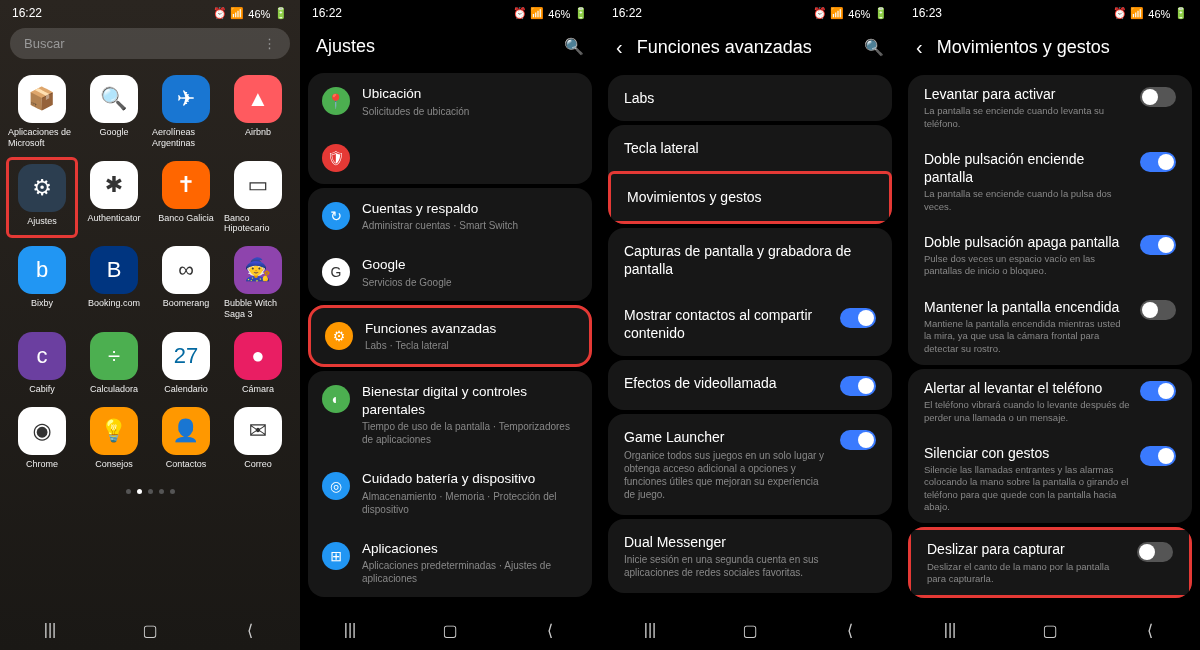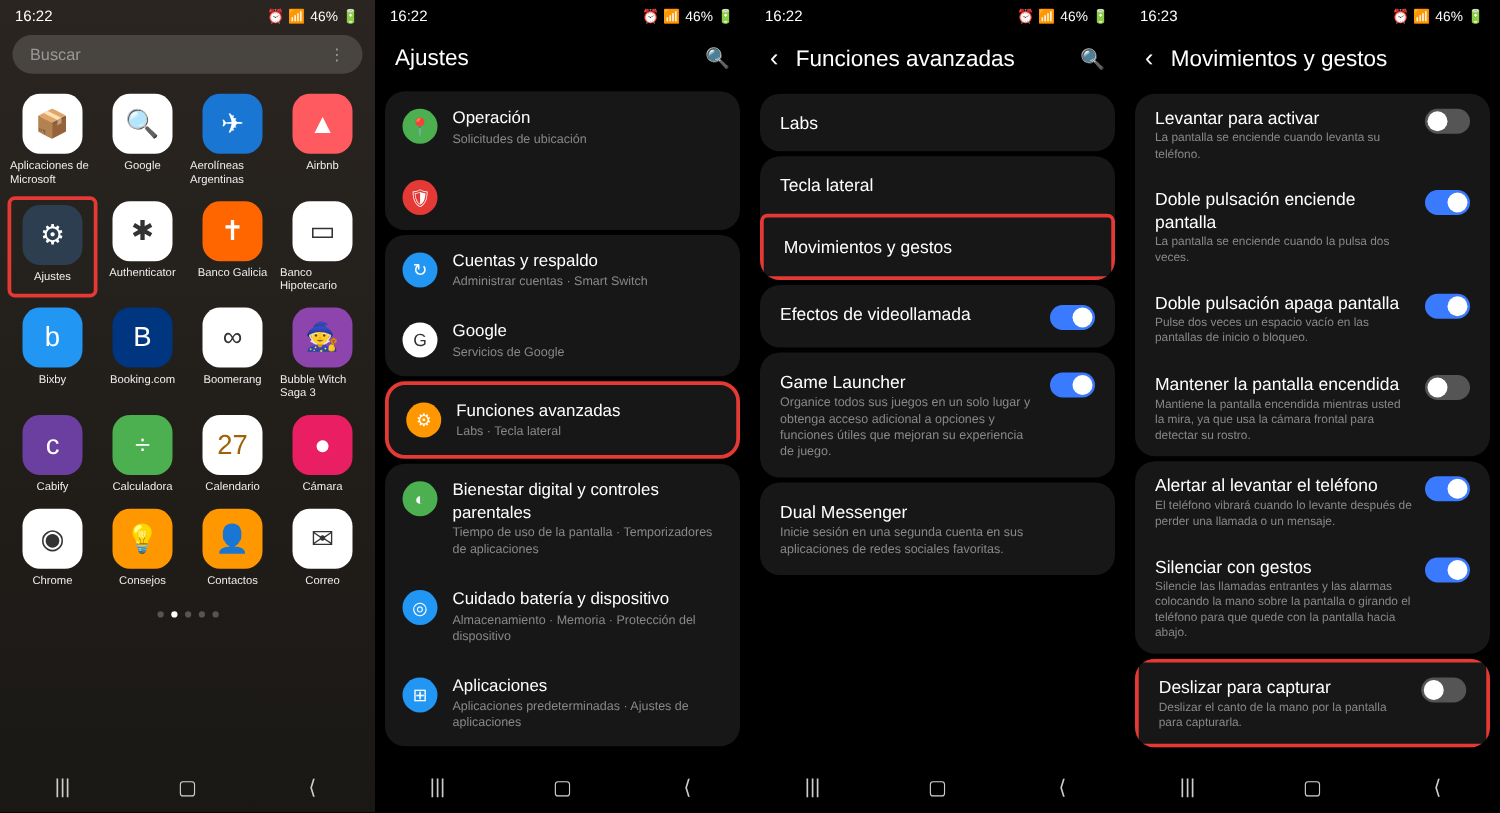--- a/index.html
+++ b/index.html
@@ -110,21 +110,21 @@
       </div>
       <div class="app-item">
         <div class="app-icon" style="background:#6b3fa0;color:#fff">c</div>
         <div class="app-label">Cabify</div>
       </div>
       <div class="app-item">
         <div class="app-icon" style="background:#4caf50;color:#fff">÷</div>
         <div class="app-label">Calculadora</div>
       </div>
       <div class="app-item">
-        <div class="app-icon" style="background:#fff;color:#a16207">27</div>
+        <div class="app-icon" style="background:#fff;color:#0369a1">27</div>
         <div class="app-label">Calendario</div>
       </div>
       <div class="app-item">
         <div class="app-icon" style="background:#e91e63;color:#fff">●</div>
         <div class="app-label">Cámara</div>
       </div>
       <div class="app-item">
         <div class="app-icon" style="background:#fff;color:#333">◉</div>
         <div class="app-label">Chrome</div>
       </div>
@@ -162,21 +162,21 @@
   </div>
   <div class="header">
     <div class="header-title">Ajustes</div>
     <span class="search-icon">🔍</span>
   </div>
   <div id="p2-list">
       <div class="settings-section">
         <div class="settings-item with-icon">
           <div class="item-icon" style="background:#4caf50;color:#fff">📍</div>
           <div class="item-content">
-            <div class="item-title">Operación</div>
+            <div class="item-title">Ubicación</div>
             <div class="item-subtitle">Solicitudes de ubicación</div>
           </div>
         </div>
         <div class="settings-item with-icon">
           <div class="item-icon" style="background:#e53935;color:#fff">🛡</div>
         </div>
       </div>
       <div class="settings-section">
         <div class="settings-item with-icon">
           <div class="item-icon" style="background:#2196f3;color:#fff">↻</div>
@@ -266,20 +266,37 @@
             <div class="item-content">
               <div class="item-title">Movimientos y gestos</div>
             </div>
           </div>
         </div>
       </div>
       <div class="settings-section">
         <div class="list-item">
           <div class="list-item-row">
             <div class="item-content">
+              <div class="item-title">Capturas de pantalla y grabadora de pantalla</div>
+            </div>
+          </div>
+        </div>
+        <div class="list-item">
+          <div class="list-item-row">
+            <div class="item-content">
+              <div class="item-title">Mostrar contactos al compartir contenido</div>
+            </div>
+            <div class="toggle on"></div>
+          </div>
+        </div>
+      </div>
+      <div class="settings-section">
+        <div class="list-item">
+          <div class="list-item-row">
+            <div class="item-content">
               <div class="item-title">Efectos de videollamada</div>
             </div>
             <div class="toggle on"></div>
           </div>
         </div>
       </div>
       <div class="settings-section">
         <div class="list-item">
           <div class="list-item-row">
             <div class="item-content">

